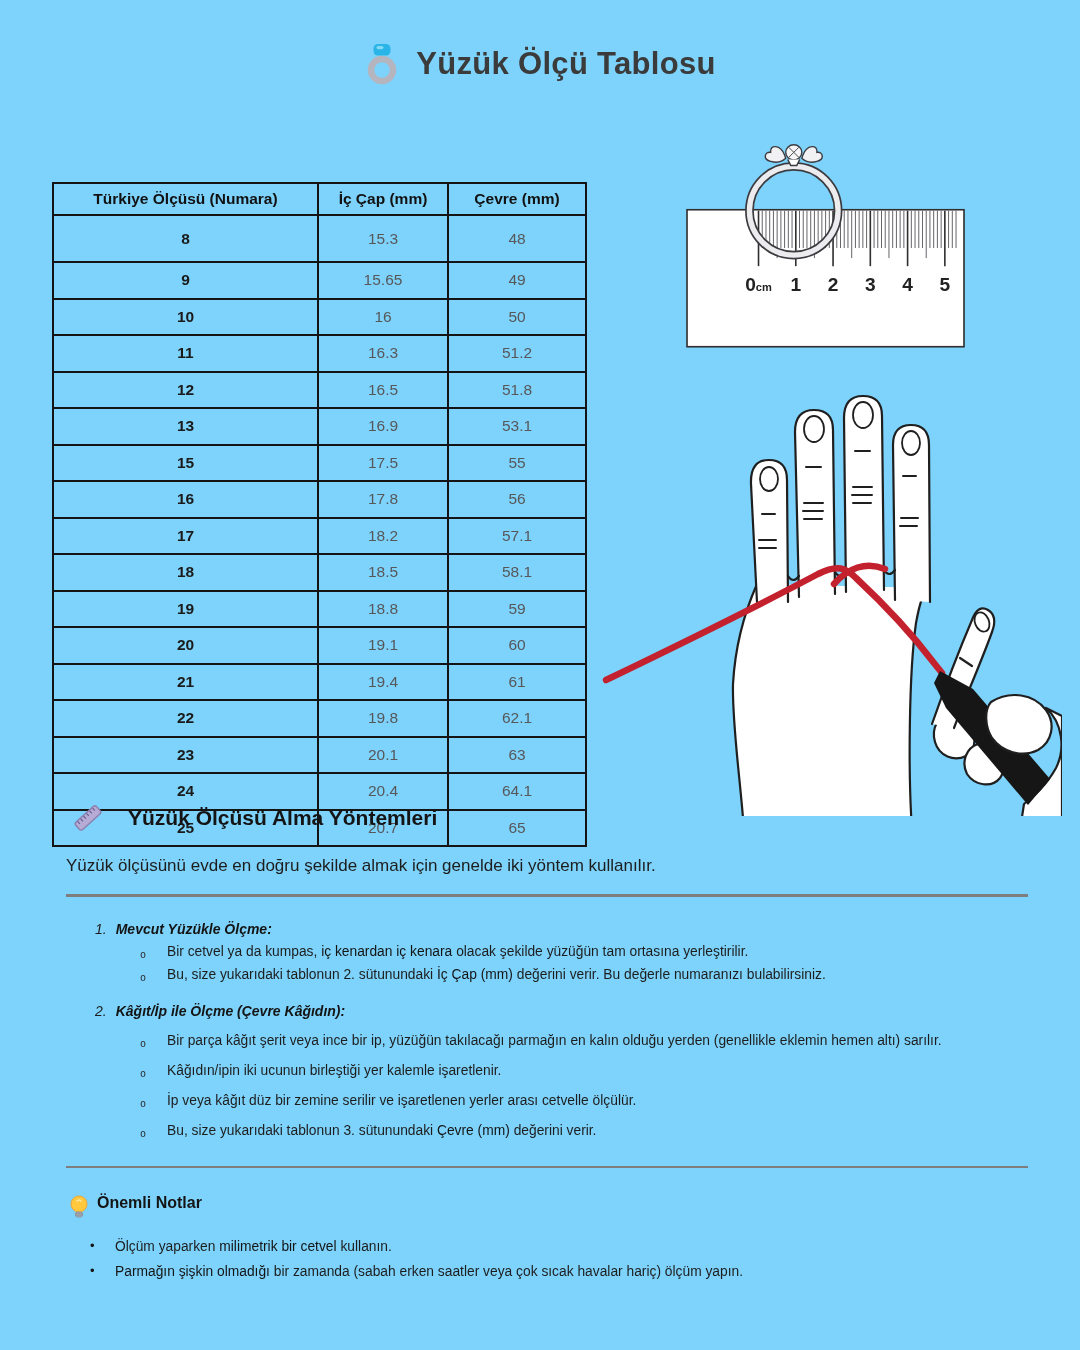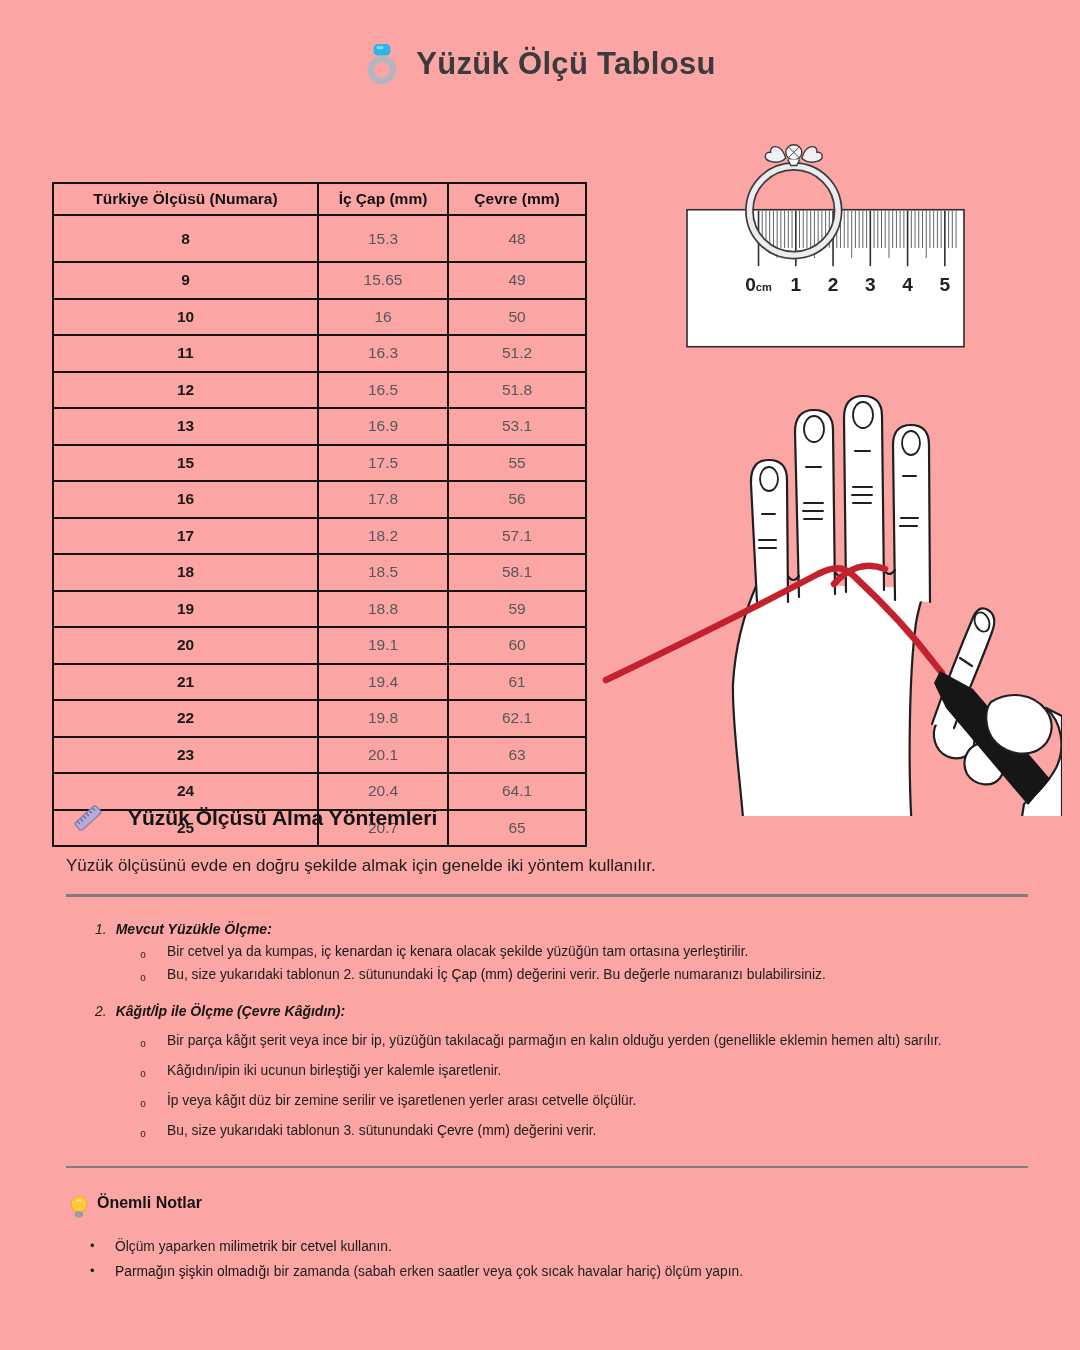--- a/index.html
+++ b/index.html
@@ -1,16 +1,16 @@
 <!DOCTYPE html>
 <html><head>
 <meta charset="utf-8">
 <style>
   html,body{margin:0;padding:0;background:#fff;}
-  .page{position:relative;width:1080px;height:1350px;background:#fca5a5;overflow:hidden;
+  .page{position:relative;width:1080px;height:1350px;background:#7dd3fc;overflow:hidden;
         font-family:"Liberation Sans",sans-serif;color:#1d1d1d;}
 
   
   .doc-header{position:absolute;top:42px;left:0;width:100%;
     display:flex;justify-content:center;align-items:center;gap:16px;}
   .doc-title{font-size:31px;font-weight:700;color:#3b3b3b;letter-spacing:.3px;}
 
   
   .size-table{position:absolute;left:52px;top:182px;border-collapse:collapse;
     width:533px;table-layout:fixed;}

